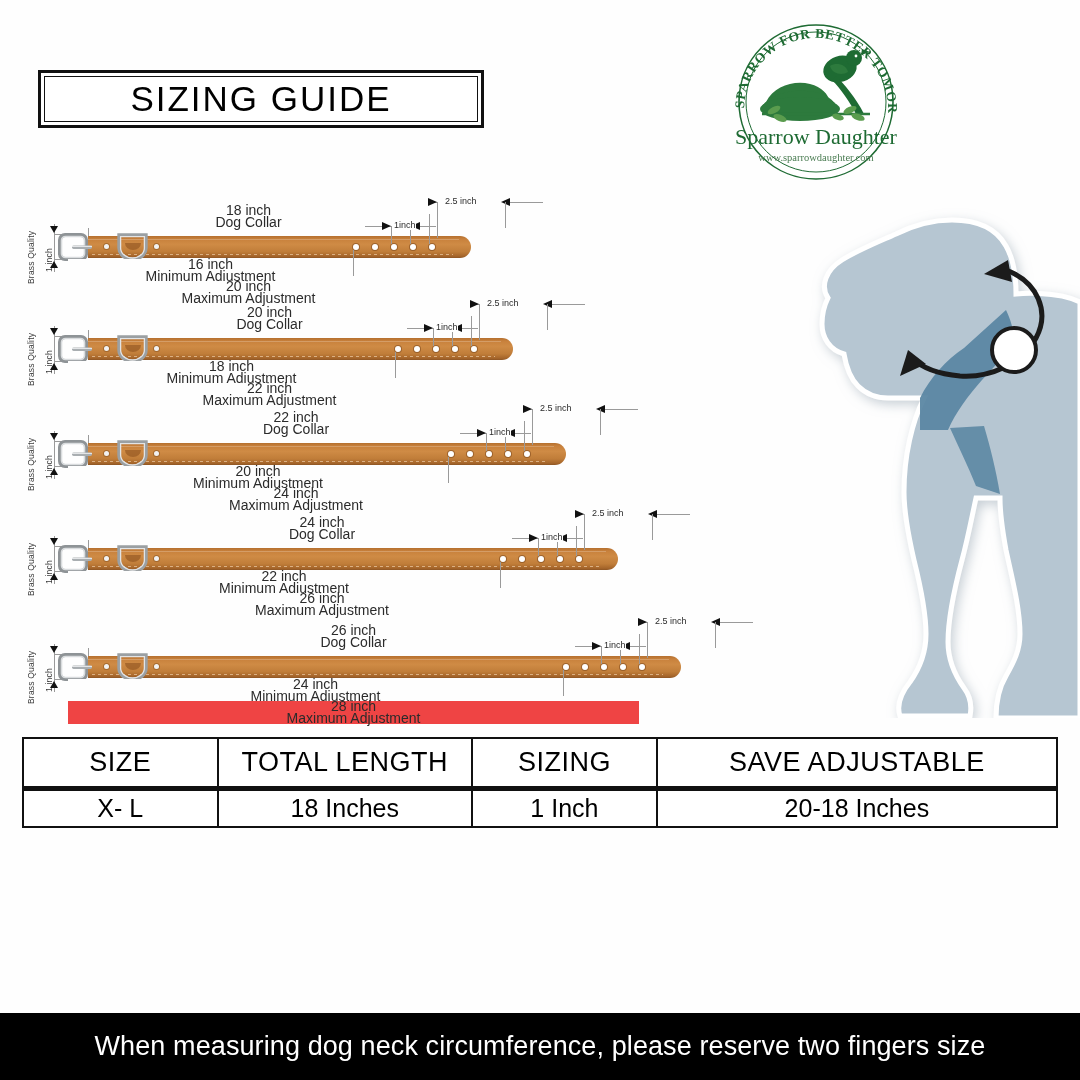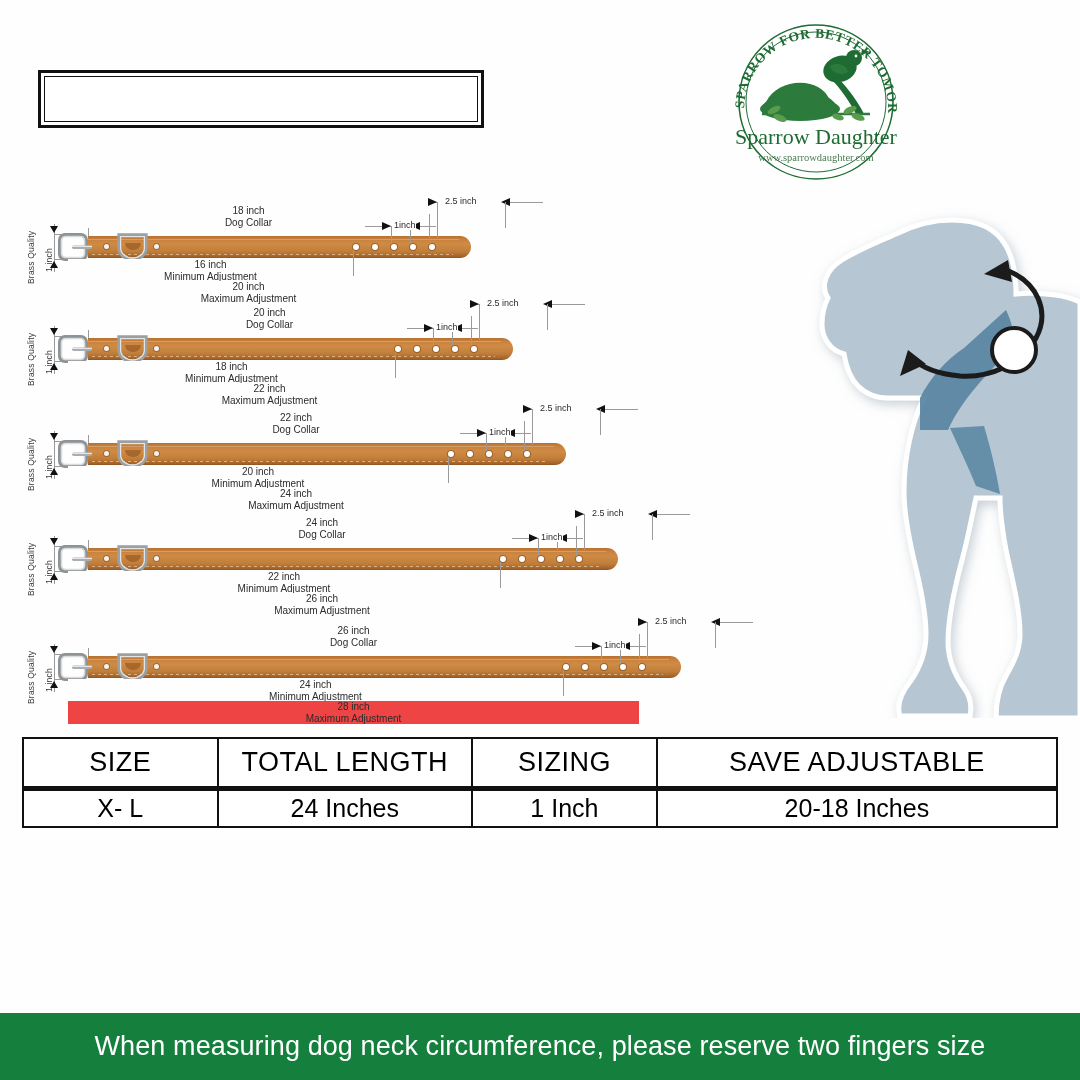--- a/index.html
+++ b/index.html
@@ -115,21 +115,21 @@
     border-top: 7px solid #111;
   }
   .arrow-u {
     position: absolute; width: 0; height: 0;
     border-left: 4px solid transparent;
     border-right: 4px solid transparent;
     border-bottom: 7px solid #111;
   }
   .dim-label {
     position: absolute; text-align: center; color: #2b2b2b;
-    font-size: 10px; line-height: 11.5px; white-space: nowrap;
+    font-size: 14px; line-height: 11.5px; white-space: nowrap;
     font-family: "Liberation Sans", sans-serif;
   }
   .dim-label .l2 { display: block; }
   .dim-small {
     position: absolute; color: #2b2b2b; font-size: 9px;
     white-space: nowrap; font-family: "Liberation Sans", sans-serif;
   }
 
   
   .dog { position: absolute; left: 800px; top: 198px; width: 280px; height: 520px; }
@@ -158,36 +158,37 @@
   }
   col.c1 { width: 195px; }
   col.c2 { width: 255px; }
   col.c3 { width: 185px; }
   col.c4 { width: 401px; }
 
   
   .banner {
     position: absolute; left: 0; top: 1013px;
     width: 1080px; height: 67px;
-    background: #15803d;
+    background: #000000;
     display: flex; align-items: center; justify-content: center;
   }
   .banner-text {
     color: #fff; font-size: 27px; letter-spacing: .1px;
     font-family: "Liberation Sans", sans-serif;
     white-space: nowrap;
   }
 </style>
 </head>
 <body>
 
 <div id="page">
 
   <div class="title-box">
     <div class="inner"></div>
+    <span class="title-text">SIZING GUIDE</span>
   </div>
 
   <div class="logo">
     <svg viewBox="0 0 196 170" width="196" height="170">
       <defs>
         <path id="arcpath" d="M 26,96 A 72,72 0 0 1 170,96" fill="none"></path>
       </defs>
       <circle cx="98" cy="88" r="77" fill="#fff" stroke="#1e6b33" stroke-width="1.6"></circle>
       <circle cx="98" cy="88" r="70" fill="#fff" stroke="#1e6b33" stroke-width="1"></circle>
       <text font-family="'Liberation Serif', serif" font-size="13.5" font-weight="bold" fill="#1e6b33" letter-spacing="0.6">
@@ -574,21 +575,21 @@
         <tr>
           <th>SIZE</th>
           <th>TOTAL LENGTH</th>
           <th>SIZING</th>
           <th>SAVE ADJUSTABLE</th>
         </tr>
       </thead>
       <tbody>
           <tr>
             <td>X- L</td>
-            <td>24 Inches</td>
+            <td>18 Inches</td>
             <td>1 Inch</td>
             <td>20-18 Inches</td>
           </tr>
         </tbody>
     </table>
   </div>
 
   <div class="banner">
     <span class="banner-text">When measuring dog neck circumference, please reserve two fingers size</span>
   </div>

